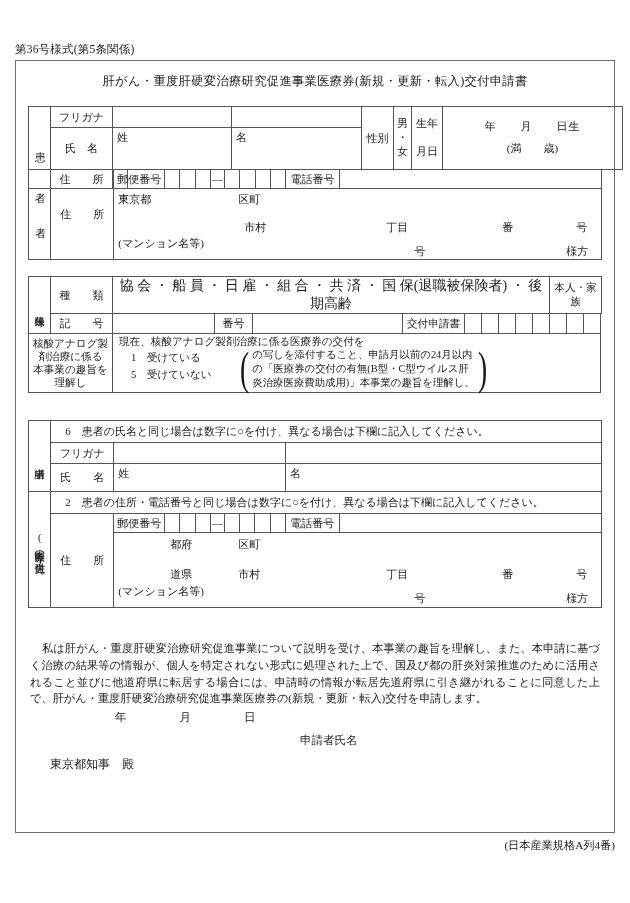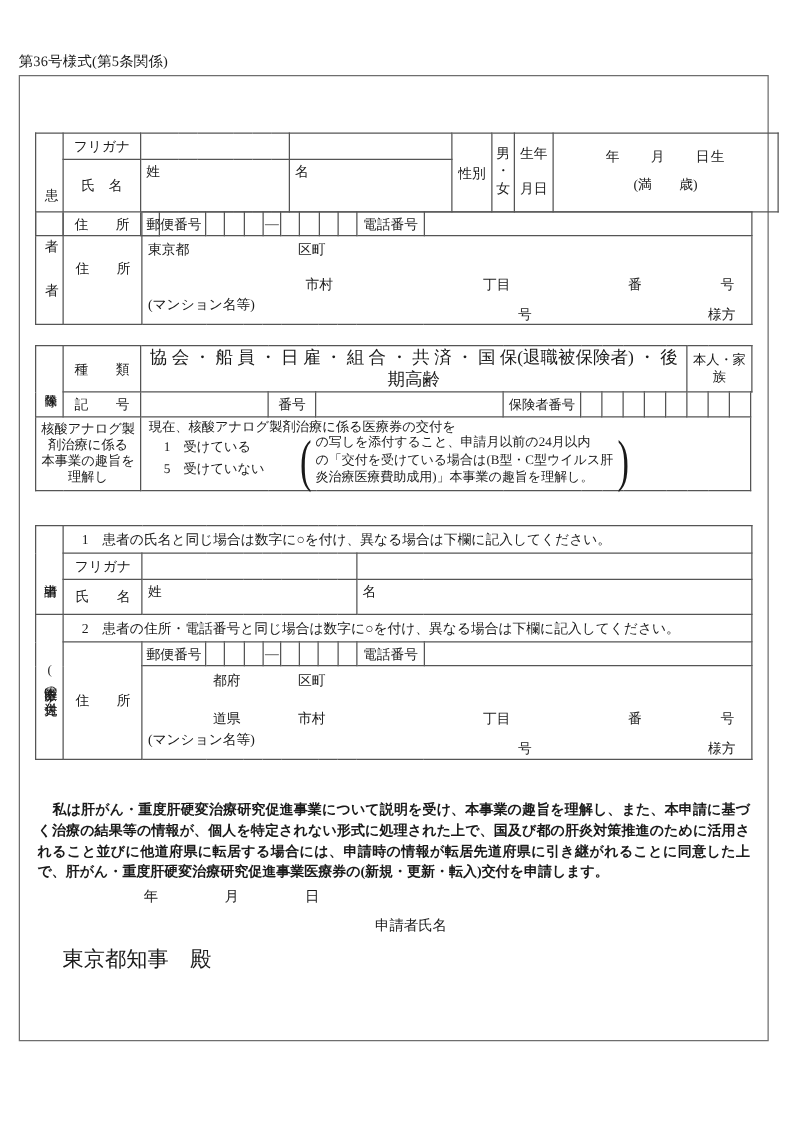--- a/index.html
+++ b/index.html
@@ -138,41 +138,40 @@
   
   #declaration {
     position: absolute;
     left: 30px;
     top: 640px;
     width: 570px;
     font-size: 11.2px;
     line-height: 1.5;
     text-align: justify;
     text-indent: 12px;
-    font-weight: bold;
   }
 
   #date-line {
     position: absolute;
     left: 115px;
     top: 710px;
     font-size: 11.5px;
     letter-spacing: 10px;
   }
   #applicant-name-line {
     position: absolute;
     left: 300px;
     top: 733px;
     font-size: 11.5px;
   }
   #governor-line {
     position: absolute;
     left: 50px;
     top: 756px;
-    font-size: 17px;
+    font-size: 12px;
     text-align: center;
   }
 
   #receipt-table {
     position: absolute;
     left: 30px;
     top: 778px;
     width: 460px;
   }
 
@@ -187,20 +186,21 @@
 </style>
 </head>
 <body>
 
 <div class="page">
 
   <div class="form-no">第36号様式(第5条関係)</div>
 
   <div class="outer-frame"></div>
 
+  <div class="title">肝がん・重度肝硬変治療研究促進事業医療券(新規・更新・転入)交付申請書</div>
 
   <table class="grid" id="patient-table">
     <colgroup>
       <col style="width:22px">
         <col style="width:62px">
       <col style="width:15px">
         <col style="width:15px">
         <col style="width:15px">
       <col style="width:14px">
       <col style="width:15px">
@@ -332,21 +332,21 @@
         </td>
         <td class="c">種　　類</td>
         <td colspan="9" class="c" style="font-size:14px">協 会 ・ 船 員 ・ 日 雇 ・ 組 合 ・ 共 済 ・ 国 保(退職被保険者) ・ 後期高齢</td>
         <td colspan="4" class="c" style="font-size:10.6px">本人・家族</td>
       </tr>
       <tr style="height:20px">
         <td class="c">記　　号</td>
         <td></td>
         <td class="c">番号</td>
         <td></td>
-        <td class="c" style="font-size:10.6px">保険者番号</td>
+        <td class="c" style="font-size:10.6px">交付申請書</td>
         <td></td>
         <td></td>
         <td></td>
         <td></td>
         <td></td>
         <td></td>
         <td></td>
         <td></td>
       </tr>
       <tr style="height:58px">
@@ -356,21 +356,21 @@
         </td>
         <td colspan="12" style="vertical-align:top">
           <div style="position:relative;height:58px">
             <div style="position:absolute;left:6px;top:1px;font-size:10.6px;white-space:nowrap">現在、核酸アナログ製剤治療に係る医療券の交付を</div>
             <div style="position:absolute;left:18px;top:17px;font-size:10.6px">1　受けている</div>
             <div style="position:absolute;left:18px;top:34px;font-size:10.6px">5　受けていない</div>
             <div class="note-wrap" style="position:absolute;left:122px;top:12px">
               <span class="brace">(</span>
               <span class="note-text">
                 <span style="display:block">の写しを添付すること、申請月以前の24月以内</span>
-                <span style="display:block">の「交付を受けている場合は(B型・C型ウイルス肝</span>
+                <span style="display:block">の「医療券の交付の有無(B型・C型ウイルス肝</span>
                 <span style="display:block">炎治療医療費助成用)」本事業の趣旨を理解し。</span>
               </span>
               <span class="brace">)</span>
             </div>
           </div>
         </td>
       </tr>
     </tbody>
   </table>
 
@@ -388,21 +388,21 @@
         <col style="width:15px">
         <col style="width:15px">
       <col style="width:53px">
       <col style="width:258px">
     </colgroup>
     <tbody>
       <tr style="height:22px">
         <td rowspan="3" class="c">
           <span class="vert vert-tight" style="font-size:10.5px">申請者</span>
         </td>
-        <td colspan="12" class="l" style="padding-left:14px;font-size:11px">1　患者の氏名と同じ場合は数字に○を付け、異なる場合は下欄に記入してください。</td>
+        <td colspan="12" class="l" style="padding-left:14px;font-size:11px">6　患者の氏名と同じ場合は数字に○を付け、異なる場合は下欄に記入してください。</td>
       </tr>
       <tr style="height:21px">
         <td class="c">フリガナ</td>
         <td colspan="9"></td>
         <td colspan="2"></td>
       </tr>
       <tr style="height:28px">
         <td class="c">氏　　名</td>
         <td colspan="9" class="l pad-l" style="vertical-align:top;padding-top:2px">姓</td>
         <td colspan="2" class="l pad-l" style="vertical-align:top;padding-top:2px">名</td>
@@ -446,14 +446,15 @@
     </tbody>
   </table>
 
   <div id="declaration">私は肝がん・重度肝硬変治療研究促進事業について説明を受け、本事業の趣旨を理解し、また、本申請に基づく治療の結果等の情報が、個人を特定されない形式に処理された上で、国及び都の肝炎対策推進のために活用されること並びに他道府県に転居する場合には、申請時の情報が転居先道府県に引き継がれることに同意した上で、肝がん・重度肝硬変治療研究促進事業医療券の(新規・更新・転入)交付を申請します。</div>
 
   <div id="date-line">年　　月　　日</div>
   <div id="applicant-name-line">申請者氏名</div>
   <div id="governor-line">東京都知事　殿</div>
 
 
+  <div id="footer-note">(日本産業規格A列4番)</div>
 
 </div>
 
 </body></html>

